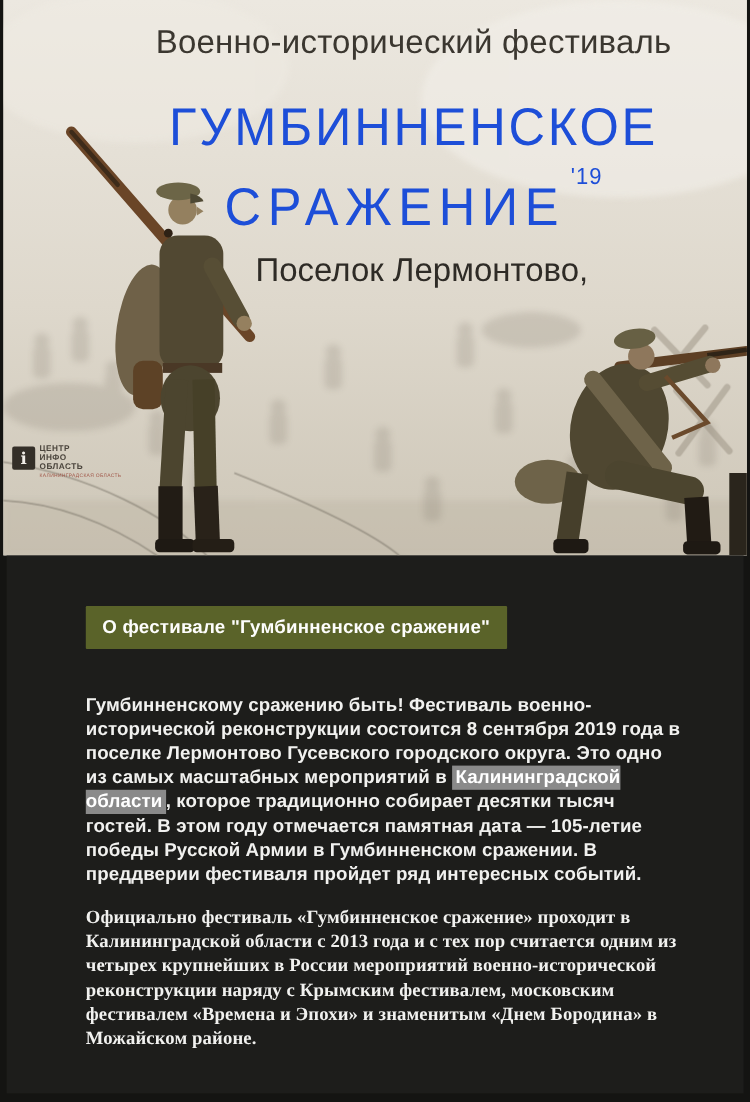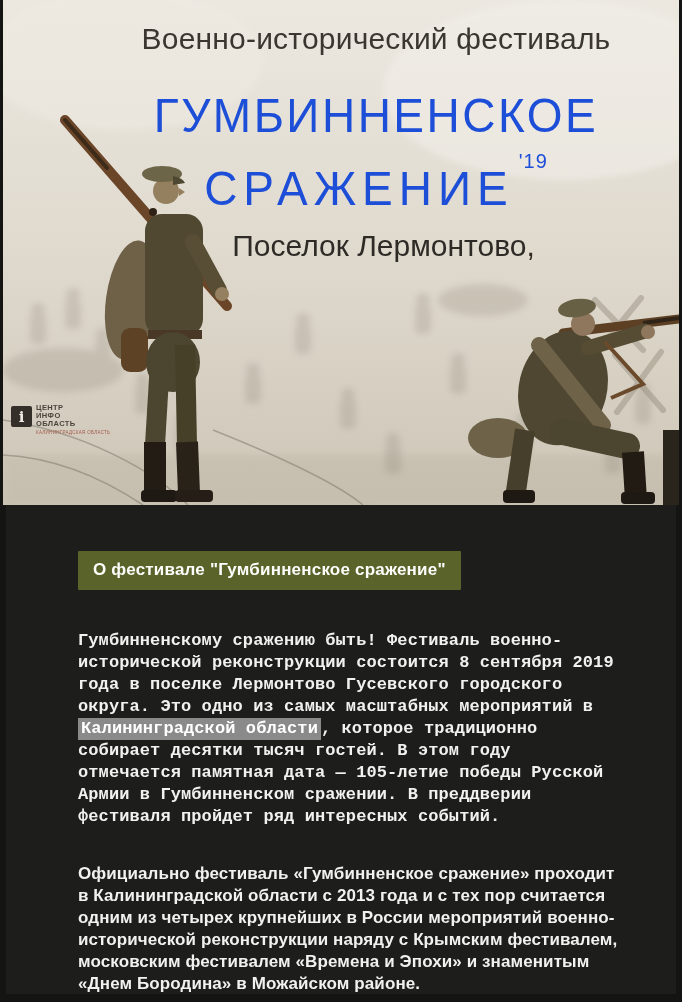--- a/index.html
+++ b/index.html
@@ -50,22 +50,22 @@
   }
   .section-btn {
     display:inline-block; background:#5a6329; color:#fdfdfc; border:none; cursor:pointer;
     font-family:"Liberation Sans", sans-serif; font-weight:bold; font-size:17px;
     padding:9px 15px 10px 15px; letter-spacing:0.2px; border-radius:1px;
   }
   .body-text {
     width:545px; color:#f1f1ef; font-weight:bold; font-size:17px;
     line-height:22px; letter-spacing:0.1px;
   }
-  .p1 { margin-top:40px;font-family:Liberation Mono, monospace; }
-  .p2 { margin-top:35px; }
+  .p1 { margin-top:40px; }
+  .p2 { margin-top:17px;font-family:Liberation Serif, serif; }
   .hl { background:#8a8a8a; color:#ffffff; padding:1px 3px 2px 3px; cursor:pointer; }
 </style>
 </head>
 <body>
 
 <div class="page">
 
   <div class="hero">
 
     <svg class="hero-art" viewBox="0 0 676 505" xmlns="http://www.w3.org/2000/svg" aria-hidden="true">

